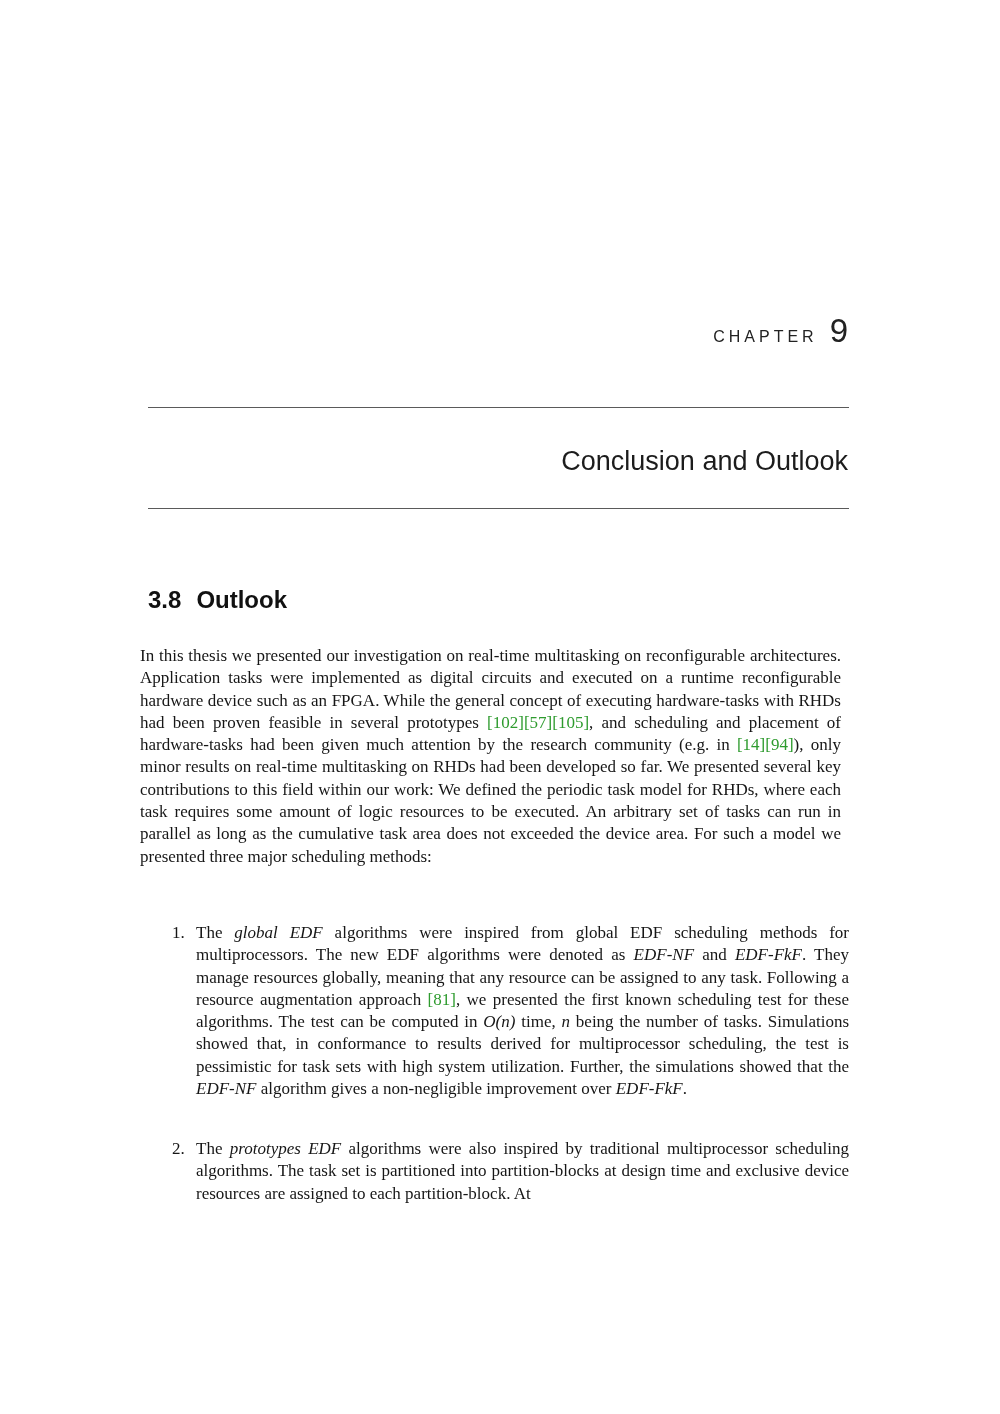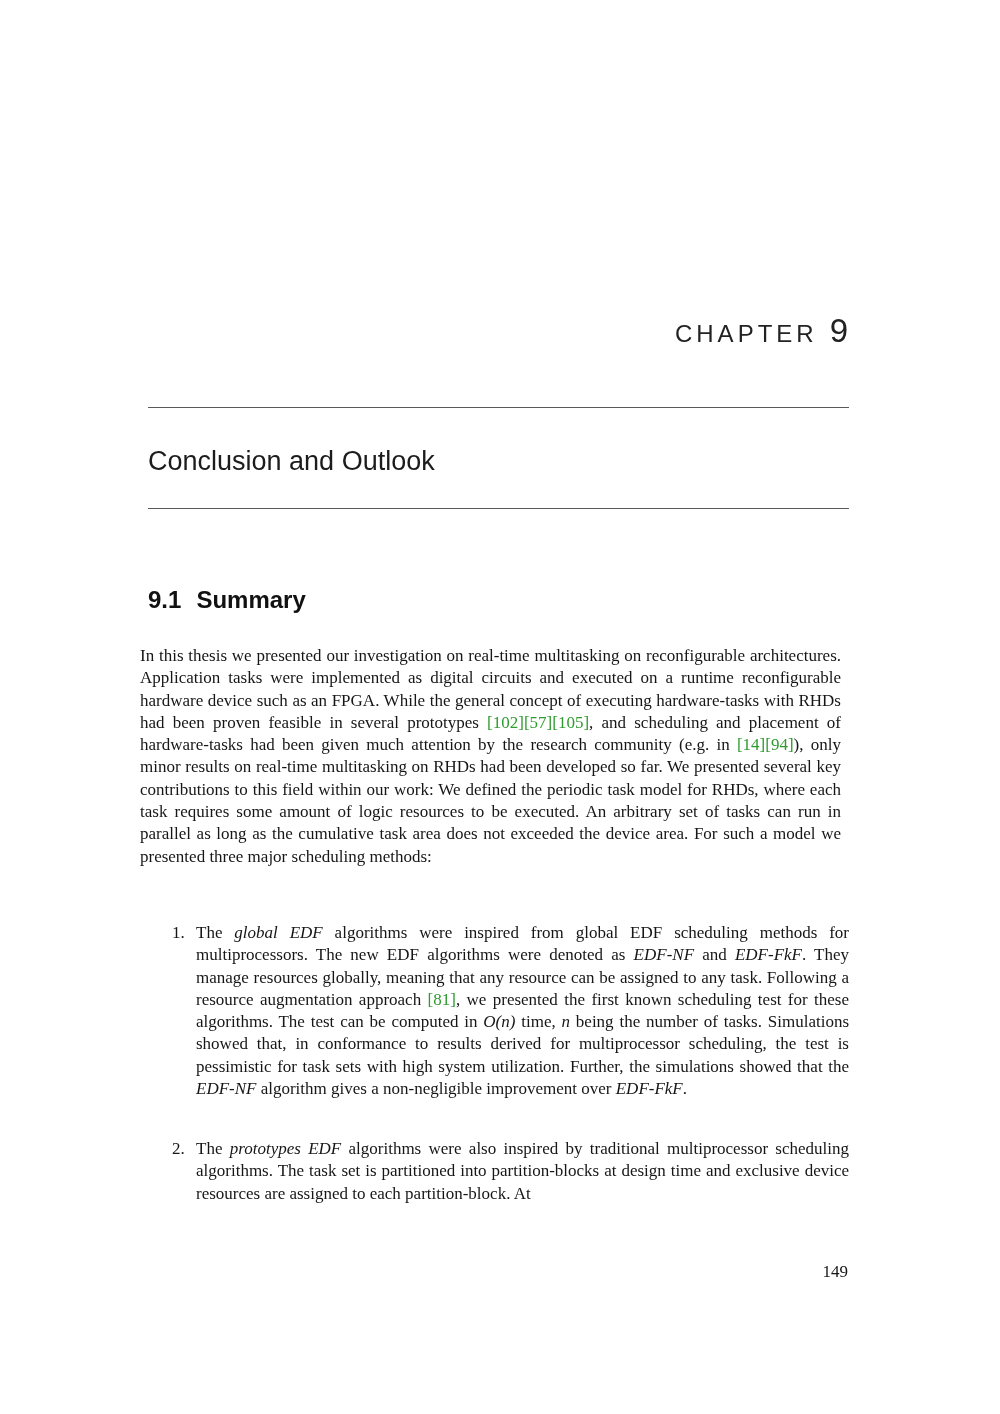--- a/index.html
+++ b/index.html
@@ -15,42 +15,42 @@
   
   .chapter-line {
     position: absolute;
     top: 312px; left: 148px; width: 700px;
     text-align: right;
     font-family: "Liberation Sans", sans-serif;
     color: #222;
     white-space: nowrap;
   }
   .chapter-word {
-    font-size: 24px;
+    font-size: 16px;
     letter-spacing: 4px;
     font-weight: 400;
     margin-top: 42px;
   }
   .chapter-num {
     font-size: 33px;
     font-weight: 400;
     margin-left: 12px;
     letter-spacing: 0;
   }
   .rule {
     position: absolute;
     left: 148px; width: 701px; height: 0;
     border-top: 1px solid #5a5a5a;
   }
   .rule-top { top: 407px; }
   .rule-bottom { top: 508px; }
   .chapter-title {
     position: absolute;
     top: 446px; left: 148px; width: 700px;
-    text-align: left;
+    text-align: right;
     font-family: "Liberation Sans", sans-serif;
     font-size: 27px;
     font-weight: 400;
     color: #1c1c1c;
   }
   
   .section-heading {
     position: absolute;
     top: 586px; left: 148px; width: 701px;
     font-family: "Liberation Sans", sans-serif;
@@ -101,30 +101,29 @@
     <span class="chapter-word">CHAPTER</span><span class="chapter-num">9</span>
   </div>
 
   <div class="rule rule-top"></div>
 
   <div class="chapter-title">Conclusion and Outlook</div>
 
   <div class="rule rule-bottom"></div>
 
   <div class="section-heading">
-    <span class="section-number">9.1</span><span>Summary</span>
+    <span class="section-number">3.8</span><span>Outlook</span>
   </div>
 
   <div class="body-text summary-para"><span>In this thesis we presented our investigation on real-time multitasking on reconfigurable architectures. Application tasks were implemented as digital circuits and executed on a runtime reconfigurable hardware device such as an FPGA. While the general concept of executing hardware-tasks with RHDs had been proven feasible in several prototypes </span><span class="cite">[102]</span><span class="cite">[57]</span><span class="cite">[105]</span><span>, and scheduling and placement of hardware-tasks had been given much attention by the research community (e.g. in </span><span class="cite">[14]</span><span class="cite">[94]</span><span>), only minor results on real-time multitasking on RHDs had been developed so far. We presented several key contributions to this field within our work: We defined the periodic task model for RHDs, where each task requires some amount of logic resources to be executed. An arbitrary set of tasks can run in parallel as long as the cumulative task area does not exceeded the device area. For such a model we presented three major scheduling methods:</span></div>
 
   <div class="body-text list-item list-item-1">
     <span class="item-label">1.</span>
     <span><span>The </span><span class="it">global EDF</span><span> algorithms were inspired from global EDF scheduling methods for multiprocessors. The new EDF algorithms were denoted as </span><span class="it">EDF-NF</span><span> and </span><span class="it">EDF-FkF</span><span>. They manage resources globally, meaning that any resource can be assigned to any task. Following a resource augmentation approach </span><span class="cite">[81]</span><span>, we presented the first known scheduling test for these algorithms. The test can be computed in </span><span class="it">O(n)</span><span> time, </span><span class="it">n</span><span> being the number of tasks. Simulations showed that, in conformance to results derived for multiprocessor scheduling, the test is pessimistic for task sets with high system utilization. Further, the simulations showed that the </span><span class="it">EDF-NF</span><span> algorithm gives a non-negligible improvement over </span><span class="it">EDF-FkF</span><span>.</span></span>
   </div>
 
   <div class="body-text list-item list-item-2">
     <span class="item-label">2.</span>
     <span><span>The </span><span class="it">prototypes EDF</span><span> algorithms were also inspired by traditional multiprocessor scheduling algorithms. The task set is partitioned into partition-blocks at design time and exclusive device resources are assigned to each partition-block. At</span></span>
   </div>
 
-  <div class="page-number">149</div>
 
 </div>
 
 </body></html>

